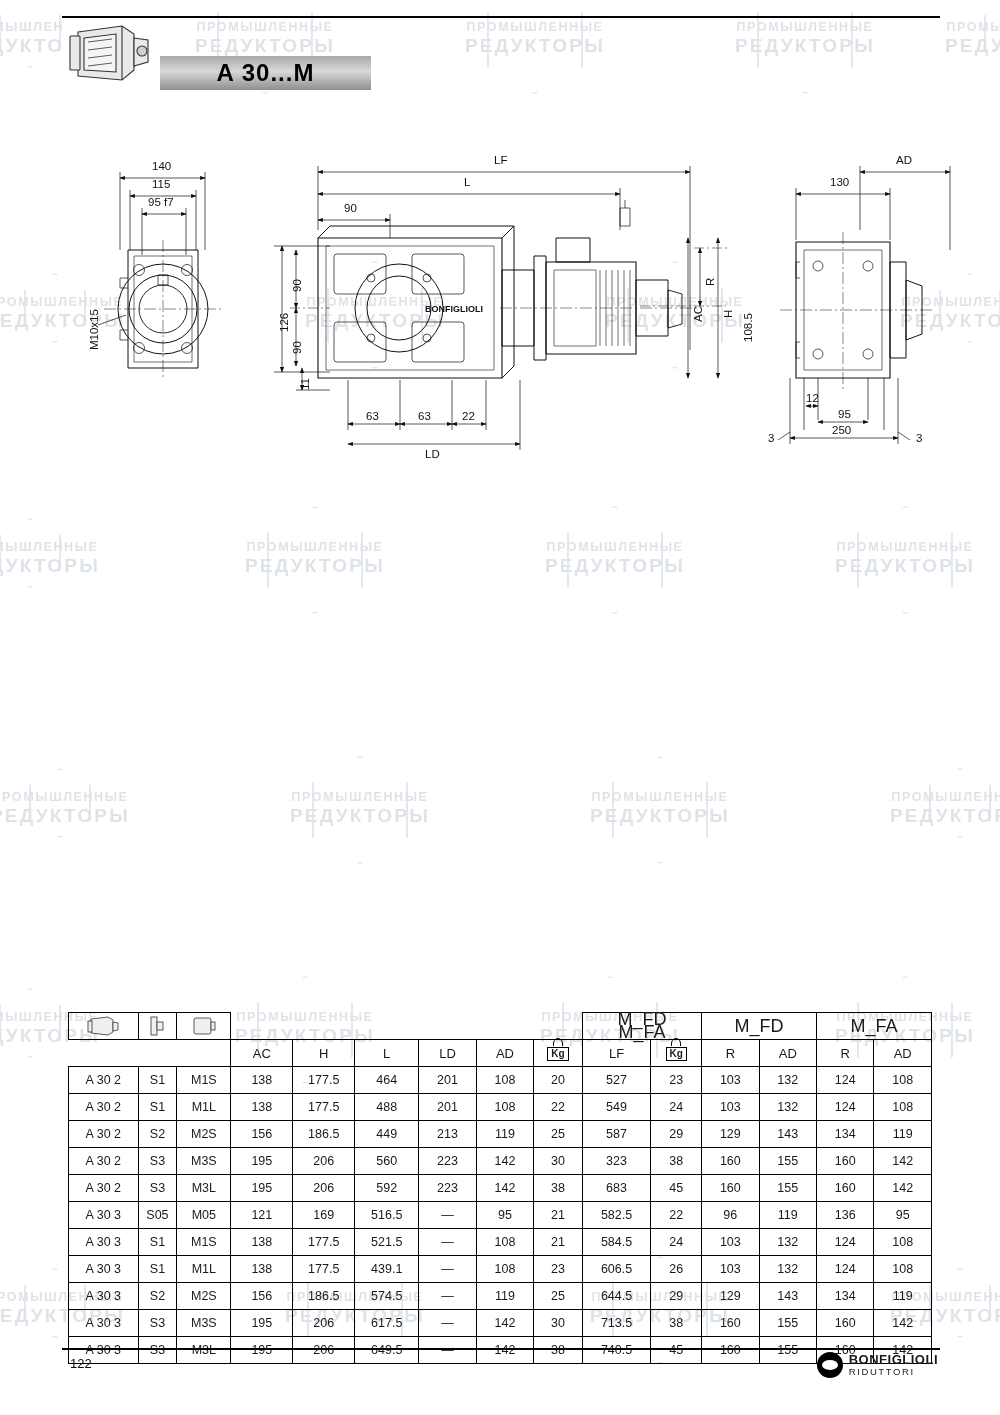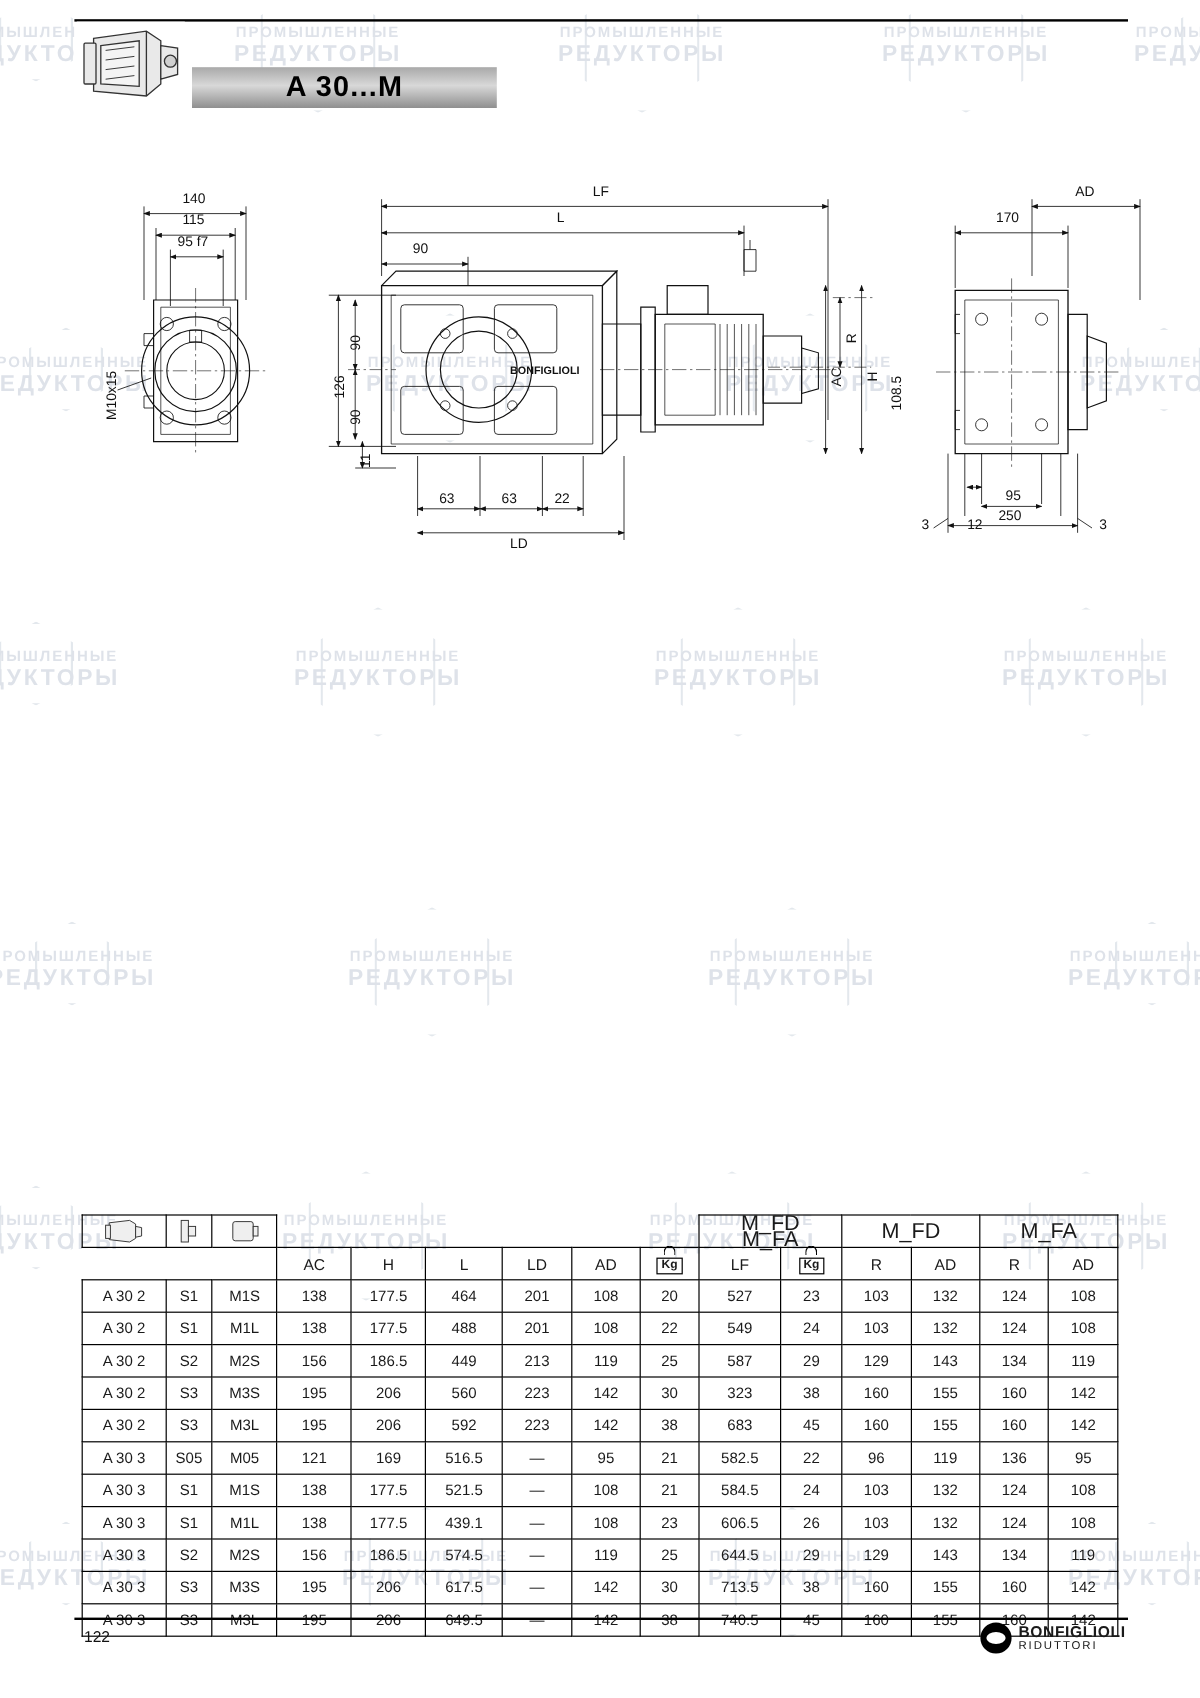--- a/index.html
+++ b/index.html
@@ -85,21 +85,21 @@
     left: 64px;
     top: 18px;
     width: 90px;
     height: 72px;
     background: #fff;
   }
   .header-title {
     position: absolute;
     left: 160px;
     top: 56px;
-    width: 254px;
+    width: 211px;
     height: 34px;
     background: linear-gradient(180deg,#a9a9a9 0%, #d8d8d8 45%, #8f8f8f 100%);
     color: #000;
     font-size: 24px;
     font-weight: 700;
     letter-spacing: 1px;
     display: flex;
     align-items: center;
     justify-content: center;
   }
@@ -577,22 +577,22 @@
     <div class="dim" style="left:366px; top:300px;">63</div>
     <div class="dim" style="left:418px; top:300px;">63</div>
     <div class="dim" style="left:462px; top:300px;">22</div>
     <div class="dim" style="left:425px; top:338px;">LD</div>
     <div class="dim rot" style="left:704px; top:176px;">R</div>
     <div class="dim rot" style="left:692px; top:212px;">AC</div>
     <div class="dim rot" style="left:722px; top:208px;">H</div>
     <div class="dim rot" style="left:742px; top:232px;">108.5</div>
 
     <div class="dim" style="left:896px; top:44px;">AD</div>
-    <div class="dim" style="left:830px; top:66px;">170</div>
-    <div class="dim" style="left:806px; top:282px;margin-top:40px;">12</div>
+    <div class="dim" style="left:830px; top:66px;">130</div>
+    <div class="dim" style="left:806px; top:282px;">12</div>
     <div class="dim" style="left:838px; top:298px;">95</div>
     <div class="dim" style="left:832px; top:314px;">250</div>
     <div class="dim" style="left:768px; top:322px;">3</div>
     <div class="dim" style="left:916px; top:322px;">3</div>
   </div>
 
   <div class="tablewrap">
     <table class="dims">
       <colgroup>
         <col style="width:62px">

